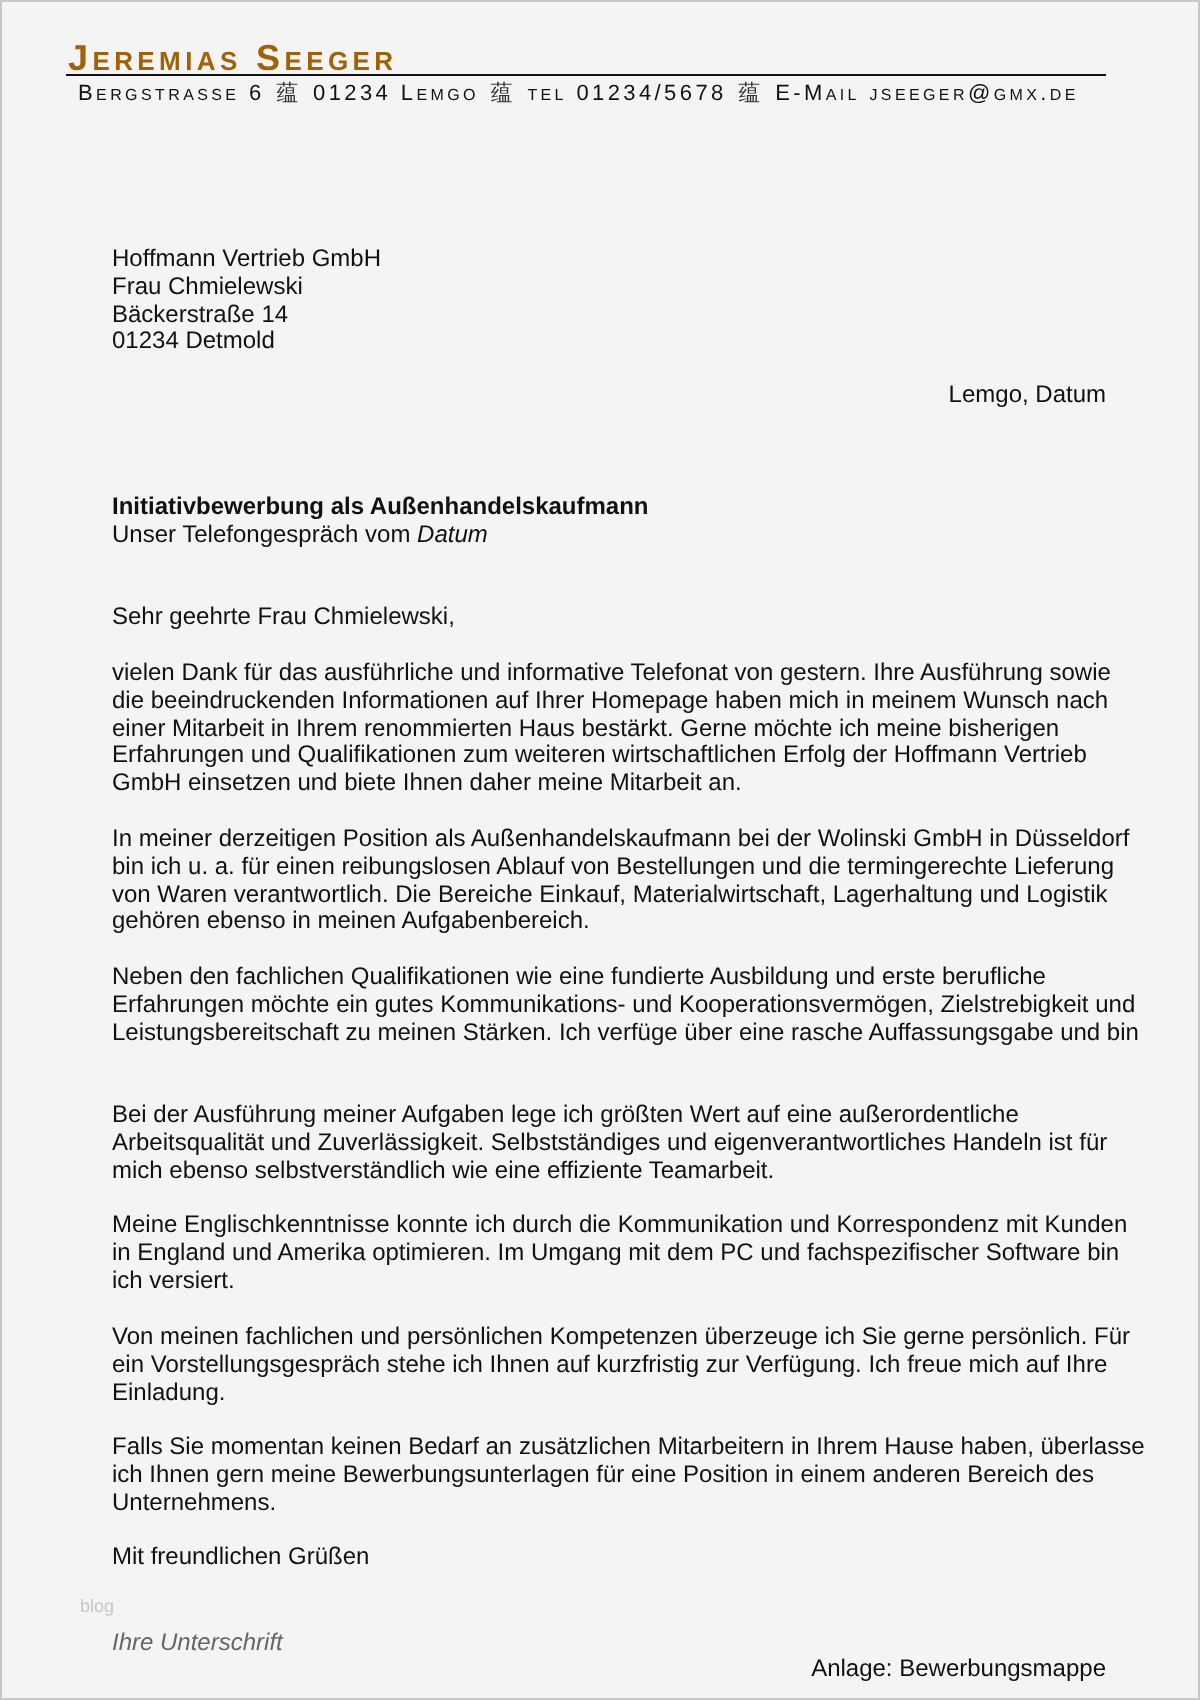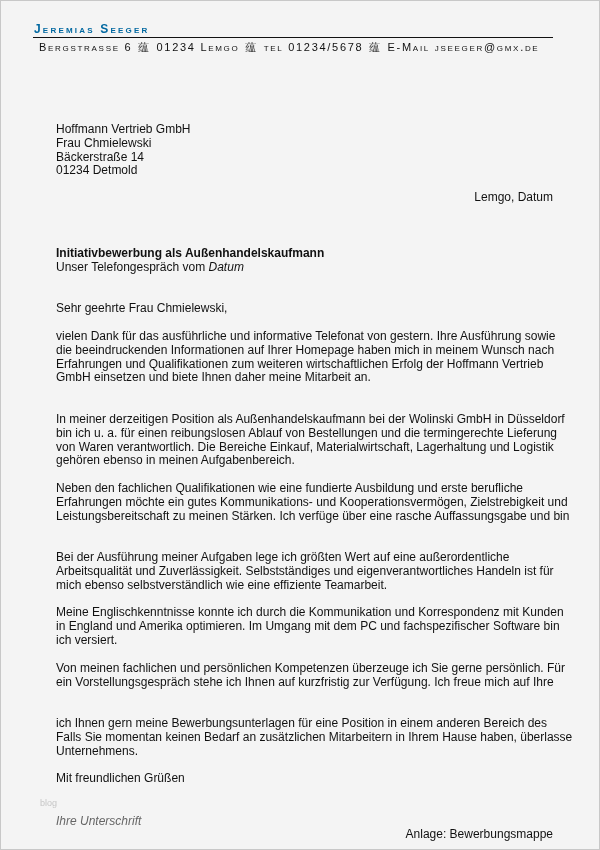--- a/index.html
+++ b/index.html
@@ -14,24 +14,24 @@
     .frame {
       position: absolute; left: 0; top: 0;
       width: 598px; height: 848px;
       border: 1px solid #c8c8c8;
       border-right: 2px solid #c8c8c8;
       border-bottom: 2px solid #c8c8c8;
       box-sizing: content-box;
     }
     .sender-name {
       position: absolute; left: 34px; top: 21px;
-      font-size: 12px; font-weight: bold;
+      font-size: 18px; font-weight: bold;
       font-variant: small-caps;
       letter-spacing: 2.2px;
-      color: #0369a1;
+      color: #a16207;
       line-height: 16px;
     }
     .header-rule {
       position: absolute; left: 33px; top: 37px;
       width: 520px; height: 0;
       border-top: 1.5px solid #111;
     }
     .sender-line {
       position: absolute; left: 39px; top: 40px;
       font-size: 11px;
@@ -107,20 +107,21 @@
   <div class="subject-title">Initiativbewerbung als Außenhandelskaufmann</div>
   <div><span>Unser Telefongespräch vom </span><em>Datum</em></div>
 </div>
 
 <div class="salutation text">Sehr geehrte Frau Chmielewski,</div>
 
 <div id="body-paragraphs">
     <div class="body-block text" style="top: 330px;">
       <div style="white-space: nowrap;">vielen Dank für das ausführliche und informative Telefonat von gestern. Ihre Ausführung sowie</div>
       <div style="white-space: nowrap;">die beeindruckenden Informationen auf Ihrer Homepage haben mich in meinem Wunsch nach</div>
+      <div style="white-space: nowrap;">einer Mitarbeit in Ihrem renommierten Haus bestärkt. Gerne möchte ich meine bisherigen</div>
       <div style="white-space: nowrap;">Erfahrungen und Qualifikationen zum weiteren wirtschaftlichen Erfolg der Hoffmann Vertrieb</div>
       <div style="white-space: nowrap;">GmbH einsetzen und biete Ihnen daher meine Mitarbeit an.</div>
     </div>
     <div class="body-block text" style="top: 413px;">
       <div style="white-space: nowrap;">In meiner derzeitigen Position als Außenhandelskaufmann bei der Wolinski GmbH in Düsseldorf</div>
       <div style="white-space: nowrap;">bin ich u. a. für einen reibungslosen Ablauf von Bestellungen und die termingerechte Lieferung</div>
       <div style="white-space: nowrap;">von Waren verantwortlich. Die Bereiche Einkauf, Materialwirtschaft, Lagerhaltung und Logistik</div>
       <div style="white-space: nowrap;">gehören ebenso in meinen Aufgabenbereich.</div>
     </div>
     <div class="body-block text" style="top: 482px;">
@@ -134,24 +135,25 @@
       <div style="white-space: nowrap;">mich ebenso selbstverständlich wie eine effiziente Teamarbeit.</div>
     </div>
     <div class="body-block text" style="top: 606px;">
       <div style="white-space: nowrap;">Meine Englischkenntnisse konnte ich durch die Kommunikation und Korrespondenz mit Kunden</div>
       <div style="white-space: nowrap;">in England und Amerika optimieren. Im Umgang mit dem PC und fachspezifischer Software bin</div>
       <div style="white-space: nowrap;">ich versiert.</div>
     </div>
     <div class="body-block text" style="top: 662px;">
       <div style="white-space: nowrap;">Von meinen fachlichen und persönlichen Kompetenzen überzeuge ich Sie gerne persönlich. Für</div>
       <div style="white-space: nowrap;">ein Vorstellungsgespräch stehe ich Ihnen auf kurzfristig zur Verfügung. Ich freue mich auf Ihre</div>
+      <div style="white-space: nowrap;">Einladung.</div>
     </div>
     <div class="body-block text" style="top: 717px;">
+      <div style="white-space: nowrap;">Falls Sie momentan keinen Bedarf an zusätzlichen Mitarbeitern in Ihrem Hause haben, überlasse</div>
       <div style="white-space: nowrap;">ich Ihnen gern meine Bewerbungsunterlagen für eine Position in einem anderen Bereich des</div>
-      <div style="white-space: nowrap;">Falls Sie momentan keinen Bedarf an zusätzlichen Mitarbeitern in Ihrem Hause haben, überlasse</div>
       <div style="white-space: nowrap;">Unternehmens.</div>
     </div>
   </div>
 
 <div class="closing text">Mit freundlichen Grüßen</div>
 <div class="watermark">blog</div>
 <div class="signature text">Ihre Unterschrift</div>
 <div class="attachment text">Anlage: Bewerbungsmappe</div>
 
 </body></html>

